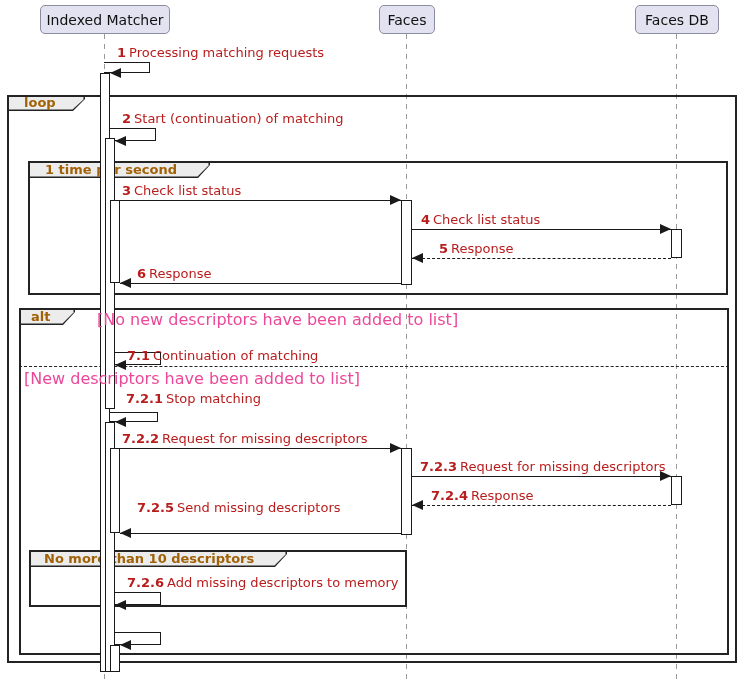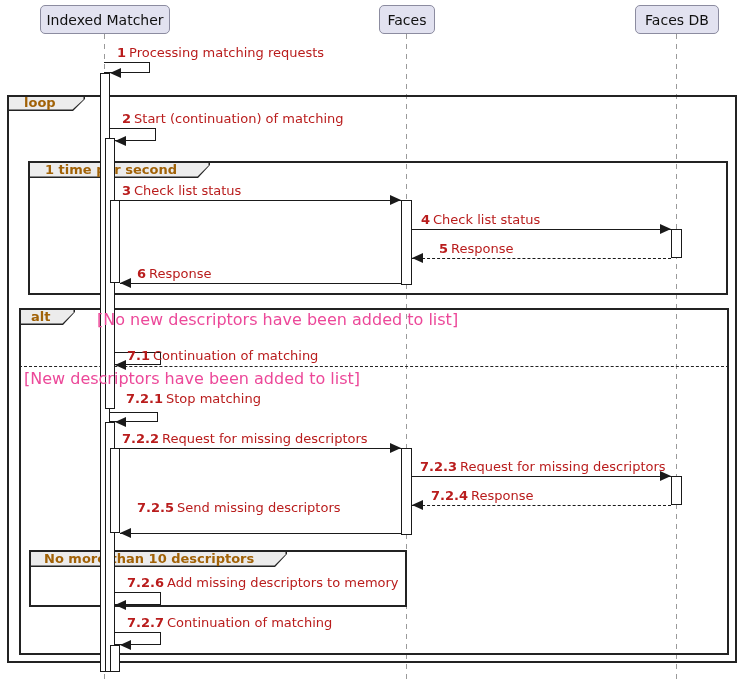--- a/index.html
+++ b/index.html
@@ -157,23 +157,20 @@
   </div>
   <div class="hline" style="left:120px;top:533px;width:281px;"></div>
   <div class="ar l" style="left:120px;top:528px;"></div>
 
   <div class="mlabel" style="left:127px;top:575px;">
     <b>7.2.6</b><span>Add missing descriptors to memory</span>
   </div>
   <div class="selfloop" style="left:115px;top:592px;width:46px;height:13px;"></div>
   <div class="ar l" style="left:115px;top:600px;"></div>
 
-  <div class="mlabel" style="left:127px;top:615px;">
-    <b>7.2.7</b><span>Continuation of matching</span>
-  </div>
   <div class="selfloop" style="left:115px;top:632px;width:46px;height:13px;"></div>
   <div class="ar l" style="left:120px;top:640px;"></div>
 
   <div class="bar" style="left:100px;top:73px;height:599px;width:10px;"></div>
   <div class="bar" style="left:105px;top:138px;height:271px;width:10px;"></div>
   <div class="bar" style="left:105px;top:422px;height:250px;width:10px;"></div>
   <div class="bar" style="left:110px;top:200px;height:83px;width:10px;"></div>
   <div class="bar" style="left:110px;top:448px;height:85px;width:10px;"></div>
   <div class="bar" style="left:110px;top:645px;height:27px;width:10px;"></div>
   <div class="bar" style="left:401px;top:200px;height:85px;"></div>

